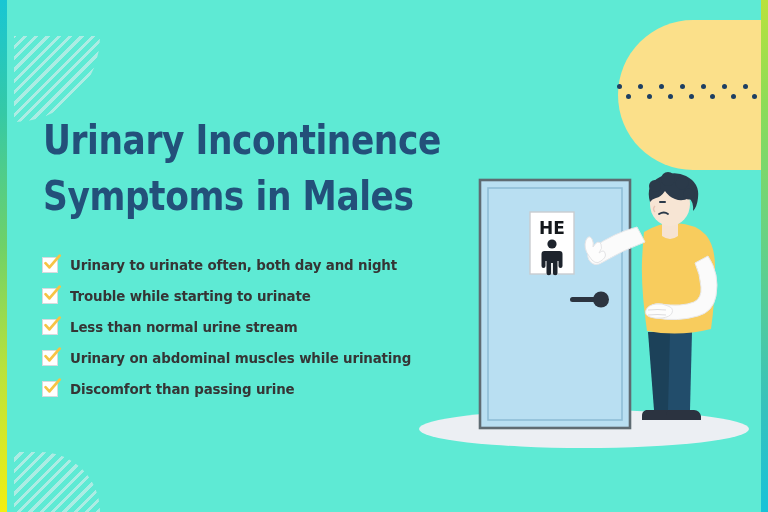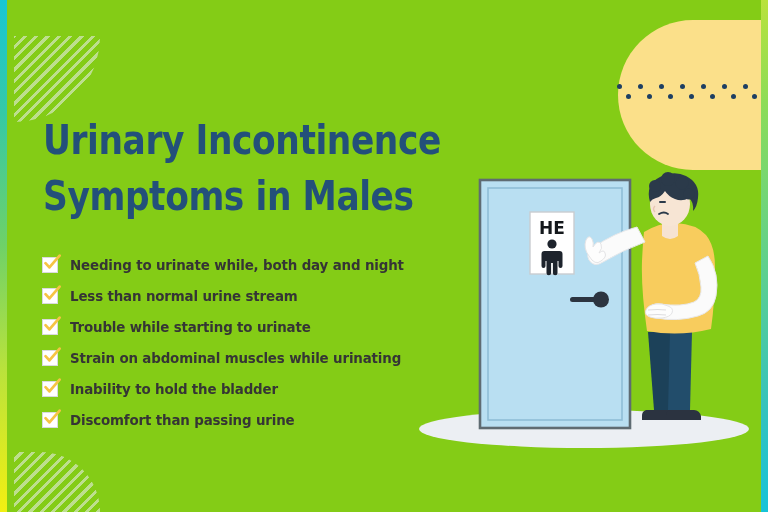--- a/index.html
+++ b/index.html
@@ -2,21 +2,21 @@
 <html><head>
 <meta charset="utf-8">
 <style>
   html,body{margin:0;padding:0;}
   body{
     width:768px;height:512px;overflow:hidden;
     background:#ffffff;
     font-family:"Liberation Sans", sans-serif;
     position:relative;
   }
-  #canvas{position:absolute;inset:0;width:768px;height:512px;overflow:hidden;background:#84cc16;}
+  #canvas{position:absolute;inset:0;width:768px;height:512px;overflow:hidden;background:#5eead4;}
 
   
   .edge-bar{position:absolute;top:0;width:7px;height:512px;}
   .edge-left{left:0;background:linear-gradient(to bottom,#18c6d4 0%,#35c9a6 22%,#6fd168 48%,#b9e23c 72%,#f2ef12 100%);}
   .edge-right{right:0;background:linear-gradient(to bottom,#b9e23c 0%,#8ddc57 20%,#5fd08d 52%,#35c2bd 80%,#17c3d8 100%);}
 
   
   .yellow-blob{
     position:absolute;top:20px;right:0;width:150px;height:150px;
     background:#fbe08a;
@@ -109,58 +109,50 @@
   </div>
 
   <div class="bullets">
 
     <div class="bullet">
       <span class="cbox">
         <svg width="20" height="20" viewBox="0 0 20 20">
             <path d="M3.5 10.2 L7.4 14.4 L17.6 2.6" fill="none" stroke="#f6c445" stroke-width="2.7" stroke-linecap="round" stroke-linejoin="round"></path>
           </svg>
       </span>
-      <span class="bullet-label">Needing to urinate while, both day and night</span>
+      <span class="bullet-label">Urinary to urinate often, both day and night</span>
+    </div>
+
+    <div class="bullet">
+      <span class="cbox">
+        <svg width="20" height="20" viewBox="0 0 20 20">
+            <path d="M3.5 10.2 L7.4 14.4 L17.6 2.6" fill="none" stroke="#f6c445" stroke-width="2.7" stroke-linecap="round" stroke-linejoin="round"></path>
+          </svg>
+      </span>
+      <span class="bullet-label">Trouble while starting to urinate</span>
     </div>
 
     <div class="bullet">
       <span class="cbox">
         <svg width="20" height="20" viewBox="0 0 20 20">
             <path d="M3.5 10.2 L7.4 14.4 L17.6 2.6" fill="none" stroke="#f6c445" stroke-width="2.7" stroke-linecap="round" stroke-linejoin="round"></path>
           </svg>
       </span>
       <span class="bullet-label">Less than normal urine stream</span>
     </div>
 
     <div class="bullet">
       <span class="cbox">
         <svg width="20" height="20" viewBox="0 0 20 20">
             <path d="M3.5 10.2 L7.4 14.4 L17.6 2.6" fill="none" stroke="#f6c445" stroke-width="2.7" stroke-linecap="round" stroke-linejoin="round"></path>
           </svg>
       </span>
-      <span class="bullet-label">Trouble while starting to urinate</span>
-    </div>
-
-    <div class="bullet">
-      <span class="cbox">
-        <svg width="20" height="20" viewBox="0 0 20 20">
-            <path d="M3.5 10.2 L7.4 14.4 L17.6 2.6" fill="none" stroke="#f6c445" stroke-width="2.7" stroke-linecap="round" stroke-linejoin="round"></path>
-          </svg>
-      </span>
-      <span class="bullet-label">Strain on abdominal muscles while urinating</span>
-    </div>
-
-    <div class="bullet">
-      <span class="cbox">
-        <svg width="20" height="20" viewBox="0 0 20 20">
-            <path d="M3.5 10.2 L7.4 14.4 L17.6 2.6" fill="none" stroke="#f6c445" stroke-width="2.7" stroke-linecap="round" stroke-linejoin="round"></path>
-          </svg>
-      </span>
-      <span class="bullet-label">Inability to hold the bladder</span>
-    </div>
+      <span class="bullet-label">Urinary on abdominal muscles while urinating</span>
+    </div>
+
 
     <div class="bullet">
       <span class="cbox">
         <svg width="20" height="20" viewBox="0 0 20 20">
             <path d="M3.5 10.2 L7.4 14.4 L17.6 2.6" fill="none" stroke="#f6c445" stroke-width="2.7" stroke-linecap="round" stroke-linejoin="round"></path>
           </svg>
       </span>
       <span class="bullet-label">Discomfort than passing urine</span>
     </div>
 

